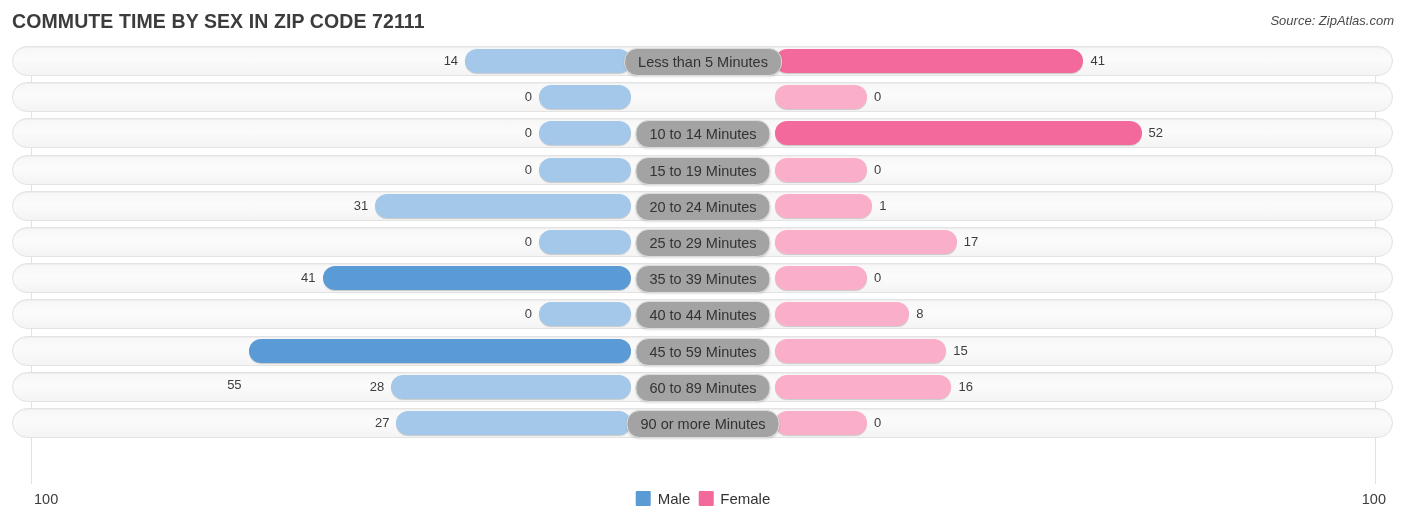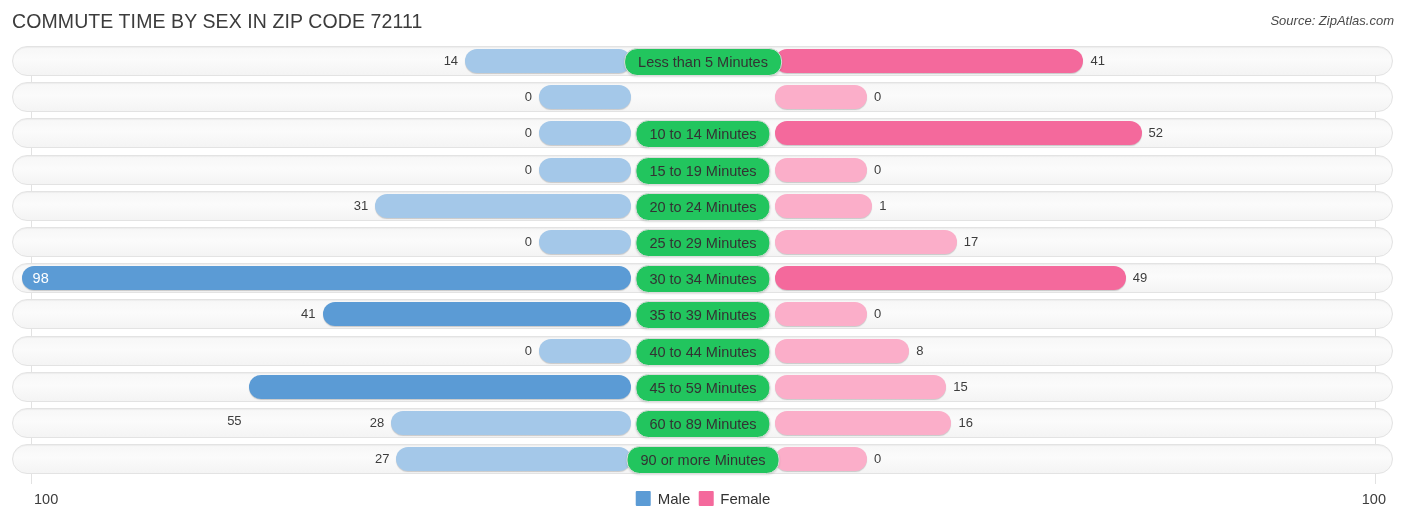--- a/index.html
+++ b/index.html
@@ -28,21 +28,21 @@
     top: 0; left: 0; right: 0;
     height: 44px;
   }
   .chart-title {
     position: absolute;
     left: 12px;
     top: 10px;
     font-size: 19.5px;
     letter-spacing: .1px;
     color: #3c3c3c;
-    font-weight: 400;
+    font-weight: 700;
     white-space: nowrap;
   }
   .source-note {
     position: absolute;
     right: 12px;
     top: 13px;
     font-size: 13px;
     font-style: italic;
     color: #4a4a4a;
     white-space: nowrap;
@@ -112,21 +112,21 @@
   .center-pill {
     position: absolute;
     left: 50%;
     top: 2px;
     transform: translateX(-50%);
     height: 26px;
     line-height: 26px;
     padding: 0 13px;
     border: 1px solid #dcdcdc;
     border-radius: 13px;
-    background: #22c55e;
+    background: #a3a3a3;
     font-size: 14.5px;
     color: #333;
     white-space: nowrap;
     box-shadow: 0 1px 2px rgba(0,0,0,.13);
     z-index: 4;
   }
 
   
   .val {
     position: absolute;
@@ -251,29 +251,20 @@
           <div class="val val-female" style="left: calc(50% + 176.28px);">1</div>
           <div class="center-pill">20 to 24 Minutes</div>
         </div>
         <div class="row">
           <div class="track"></div>
           <div class="bar bar-male" style="width: 92px; background: rgb(164, 200, 233);"></div>
           <div class="val val-male" style="right: calc(50% + 171px);">0</div>
           <div class="bar bar-female" style="width: 181.76px; background: rgb(251, 174, 201);"></div>
           <div class="val val-female" style="left: calc(50% + 260.76px);">17</div>
           <div class="center-pill">25 to 29 Minutes</div>
-        </div>
-        <div class="row">
-          <div class="track"></div>
-          <div class="bar bar-male" style="width: 609.44px; background: rgb(91, 155, 213);">
-            <span class="val-inside">98</span>
-          </div>
-          <div class="bar bar-female" style="width: 350.72px; background: rgb(244, 105, 156);"></div>
-          <div class="val val-female" style="left: calc(50% + 429.72px);">49</div>
-          <div class="center-pill">30 to 34 Minutes</div>
         </div>
         <div class="row">
           <div class="track"></div>
           <div class="bar bar-male" style="width: 308.48px; background: rgb(91, 155, 213);"></div>
           <div class="val val-male" style="right: calc(50% + 387.48px);">41</div>
           <div class="bar bar-female" style="width: 92px; background: rgb(251, 174, 201);"></div>
           <div class="val val-female" style="left: calc(50% + 171px);">0</div>
           <div class="center-pill">35 to 39 Minutes</div>
         </div>
         <div class="row">

